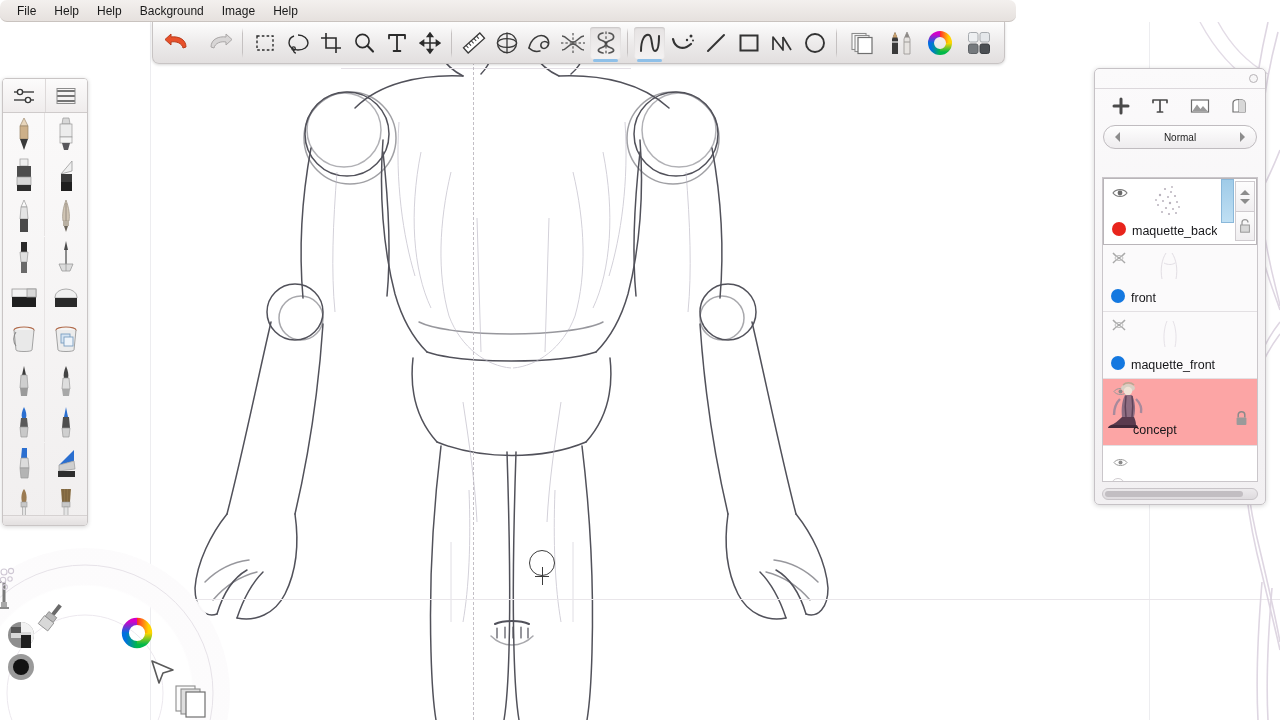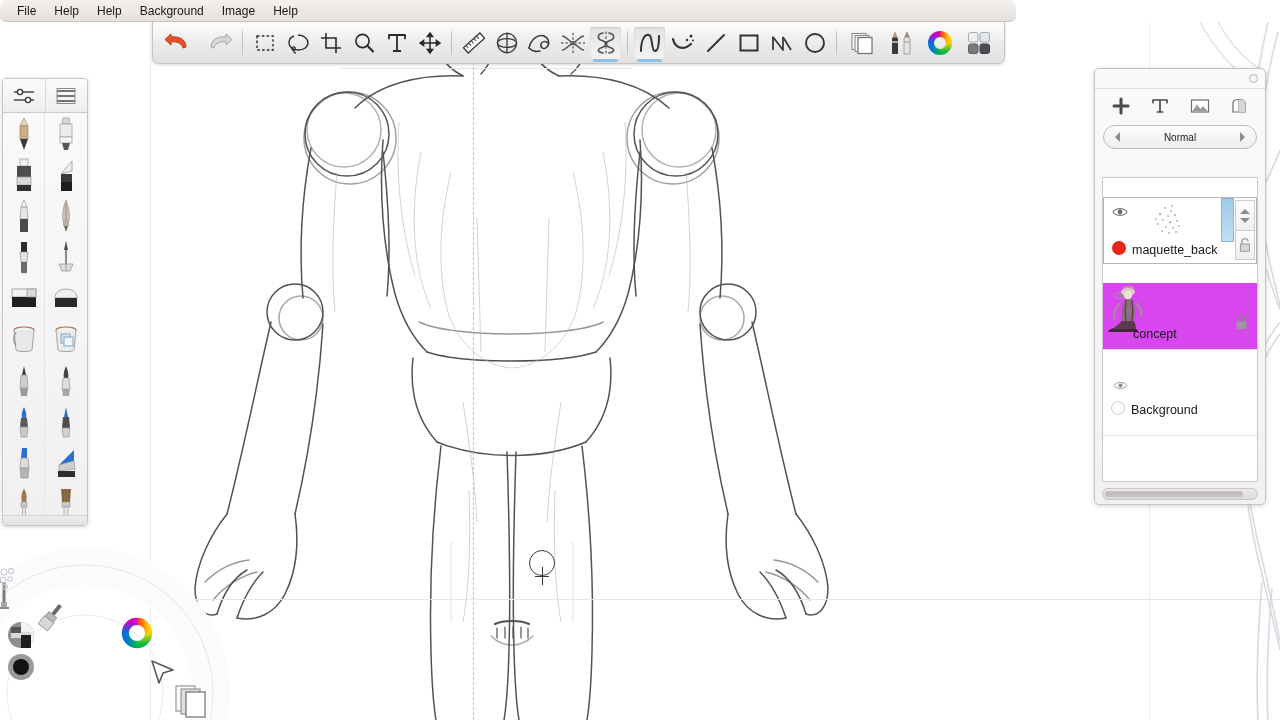--- a/index.html
+++ b/index.html
@@ -161,21 +161,20 @@
   .blend-arrow { width:16px; height:16px; display:flex;
     align-items:center; justify-content:center; cursor:default; }
 
   #layer-list {
     position:absolute; left:7px; top:108px; right:7px; bottom:22px;
     background:#fff; border:1px solid #cac6ca; overflow:hidden;
   }
   .layer-row {
     position:relative; height:67px; border-bottom:1px solid #e3e0e3;
     background:#fbfafb;
-    margin-top:19px;
   }
   .layer-row.selected {
     background:#fff;
     border:1px solid #b9b5b9;
     box-shadow: inset 0 0 0 1px #fff;
   }
   .layer-vis {
     position:absolute; left:8px; top:6px; width:16px; height:14px;
   }
   .layer-thumb {
@@ -865,23 +864,62 @@
           </svg>
         </div>
         <div id="sel-lock">
           <svg width="14" height="16" viewBox="0 0 14 16">
             <path d="M4 7 L4 4.5 C4 2.6 5.3 1.6 7 1.6 C8.7 1.6 10 2.6 10 4.5" fill="none" stroke="#9a9a9a" stroke-width="1.3"></path>
             <rect x="2.6" y="7" width="8.8" height="7.2" fill="#d8d8d8" stroke="#9a9a9a" stroke-width="1"></rect>
           </svg>
         </div>
       </div>
 
-
-
-      <div class="layer-row" style="background:#d946ef;">
+      <div class="layer-row">
+        <div class="layer-vis">
+          <svg width="16" height="14" viewBox="0 0 16 14">
+            <path d="M2 2 C5 6 11 8 14 12" stroke="#a9a9a9" stroke-width="1.4" fill="none"></path>
+            <path d="M14 2 C11 6 5 8 2 12" stroke="#a9a9a9" stroke-width="1.4" fill="none"></path>
+            <ellipse cx="8" cy="7" rx="4" ry="2.6" fill="none" stroke="#c0c0c0" stroke-width="1"></ellipse>
+          </svg>
+        </div>
+        <div class="layer-thumb">
+          <svg width="56" height="40" viewBox="0 0 56 40">
+            <g fill="none" stroke="#e2dee4" stroke-width="1">
+              <path d="M26 4 C22 10 20 20 22 30"></path>
+              <path d="M32 4 C36 10 38 20 36 30"></path>
+              <path d="M24 14 C28 16 32 16 35 14"></path>
+            </g>
+          </svg>
+        </div>
+        <div class="layer-dot" style="background:#1478e0;"></div>
+        <div class="layer-name">front</div>
+      </div>
+
+      <div class="layer-row">
+        <div class="layer-vis">
+          <svg width="16" height="14" viewBox="0 0 16 14">
+            <path d="M2 2 C5 6 11 8 14 12" stroke="#a9a9a9" stroke-width="1.4" fill="none"></path>
+            <path d="M14 2 C11 6 5 8 2 12" stroke="#a9a9a9" stroke-width="1.4" fill="none"></path>
+            <ellipse cx="8" cy="7" rx="4" ry="2.6" fill="none" stroke="#c0c0c0" stroke-width="1"></ellipse>
+          </svg>
+        </div>
+        <div class="layer-thumb">
+          <svg width="56" height="40" viewBox="0 0 56 40">
+            <g fill="none" stroke="#e6e2e8" stroke-width="1">
+              <path d="M27 5 C24 12 23 22 25 31"></path>
+              <path d="M33 5 C36 12 37 22 35 31"></path>
+            </g>
+          </svg>
+        </div>
+        <div class="layer-dot" style="background:#1478e0;"></div>
+        <div class="layer-name">maquette_front</div>
+      </div>
+
+      <div class="layer-row" style="background:#fca5a5;">
         <div class="layer-vis" style="left:10px; top:4px;">
           <svg width="15" height="11" viewBox="0 0 15 11">
             <path d="M1 5.5 C3.5 1.5 11.5 1.5 14 5.5 C11.5 9.5 3.5 9.5 1 5.5 Z" fill="none" stroke="#9a9a9a" stroke-width="1"></path>
             <circle cx="7.5" cy="5.5" r="2" fill="#8a8a8a"></circle>
           </svg>
         </div>
         <div class="layer-thumb" style="left:2px; top:0px; width:56px; height:54px;">
           <svg width="54" height="54" viewBox="0 0 54 54">
             <g>
               <ellipse cx="22" cy="9" rx="7" ry="4" fill="#d9cfc4"></ellipse>

